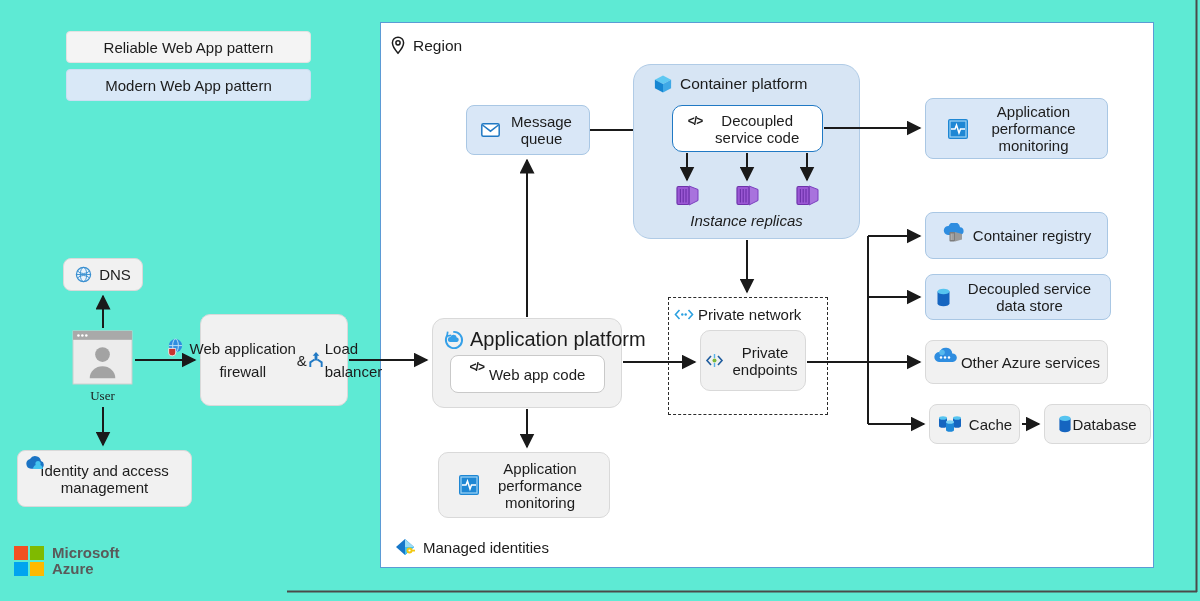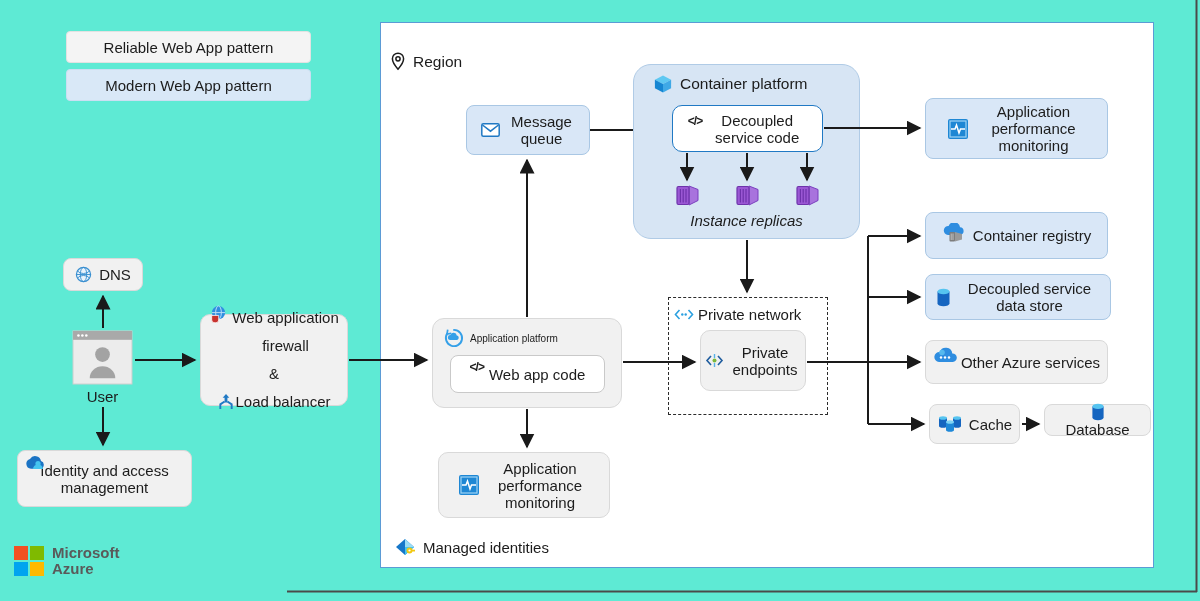--- a/index.html
+++ b/index.html
@@ -33,21 +33,21 @@
 <div id="canvas">
 
   <div class="tabbtn tab-gray" style="left:66px;top:31px;width:243px;height:30px;">
     <span>Reliable Web App pattern</span>
   </div>
   <div class="tabbtn tab-blue" style="left:66px;top:69px;width:243px;height:30px;">
     <span>Modern Web App pattern</span>
   </div>
 
   <div class="abs" style="left:380px;top:22px;width:774px;height:546px;border:1.5px solid #5b9bd5;background:#fff;"></div>
-  <div class="hdr" style="left:390px;top:52px;">
+  <div class="hdr" style="left:390px;top:36px;">
     <span>
       <svg width="16" height="19" viewBox="0 0 16 19">
           <path d="M8 1.2C4.9 1.2 2.4 3.7 2.4 6.8 2.4 10.8 8 17.2 8 17.2S13.6 10.8 13.6 6.8C13.6 3.7 11.1 1.2 8 1.2Z" fill="none" stroke="#1c1c1c" stroke-width="1.5"></path>
           <circle cx="8" cy="6.8" r="2.1" fill="none" stroke="#1c1c1c" stroke-width="1.5"></circle>
         </svg>
     </span>
     <span>Region</span>
   </div>
 
   <div class="node gray nodez" style="left:63px;top:258px;width:80px;height:33px;gap:7px;">
@@ -66,23 +66,23 @@
     <svg width="61" height="55" viewBox="0 0 62 56">
         <rect x="1" y="1" width="60" height="54" fill="#ececec" stroke="#cfcfcf"></rect>
         <rect x="1" y="1" width="60" height="9" fill="#a9a9a9"></rect>
         <circle cx="6.5" cy="5.5" r="1.3" fill="#fff"></circle>
         <circle cx="10.5" cy="5.5" r="1.3" fill="#fff"></circle>
         <circle cx="14.5" cy="5.5" r="1.3" fill="#fff"></circle>
         <circle cx="31" cy="25" r="7.5" fill="#a3a3a3"></circle>
         <path d="M18 49a13 12 0 0 1 26 0z" fill="#a3a3a3"></path>
       </svg>
   </div>
-  <div class="abs ctr nodez" style="left:72px;top:388px;width:61px;font-size:15px;">User</div>
-
-  <div class="node gray nodez" style="left:200px;top:314px;width:148px;height:92px;flex-direction:column;border-radius:10px;line-height:28px;">
+  <div class="abs ctr nodez" style="left:72px;top:388px;width:61px;font-size:13px;font-family:Liberation Serif, serif;">User</div>
+
+  <div class="node gray nodez" style="left:200px;top:314px;width:148px;height:92px;flex-direction:row;border-radius:10px;line-height:23px;">
     <div style="display:flex;align-items:flex-start;gap:4px;">
       <span style="margin-top:1px;">
         <svg width="19" height="19" viewBox="0 0 20 20">
             <circle cx="10" cy="8" r="7" fill="#2e8de0"></circle>
             <ellipse cx="10" cy="8" rx="3" ry="7" fill="none" stroke="#bfe0f7" stroke-width="1"></ellipse>
             <line x1="3" y1="8" x2="17" y2="8" stroke="#bfe0f7" stroke-width="1"></line>
             <path d="M2.8 11h7.4v4.8a3.7 3 0 0 1-7.4 0z" fill="#c8332f" stroke="#fff" stroke-width="0.8"></path>
           </svg>
       </span>
       <span class="ctr" style="width:108px;">Web application firewall</span>
@@ -104,21 +104,21 @@
       <svg width="20" height="18" viewBox="0 0 20 18">
           <path d="M4 3a6 6 0 0 1 11 2 4 4 0 0 1-1 7.8l-9 0a5 5 0 0 1-1-9.8" fill="#1b73c4"></path>
           <circle cx="12" cy="7.5" r="2.6" fill="#45c5f0"></circle>
           <path d="M7 13a5 4.5 0 0 1 10 0z" fill="#45c5f0"></path>
         </svg>
     </span>
     <span class="ctr" style="width:150px;">Identity and access management</span>
   </div>
 
   <div class="abs nodez gray" style="left:432px;top:318px;width:190px;height:90px;border-radius:12px;"></div>
-  <div class="hdr" style="left:444px;top:328px;font-size:10px;gap:6px;z-index:3;">
+  <div class="hdr" style="left:444px;top:328px;font-size:20px;gap:6px;z-index:3;">
     <span>
       <svg width="20" height="20" viewBox="0 0 21 21">
           <path d="M10.5 2a8.5 8.5 0 1 1-7.3 4.1" fill="none" stroke="#35a0e8" stroke-width="2" stroke-linecap="round"></path>
           <path d="M3.9 1.8 3.2 6.3l4.4-.7" fill="none" stroke="#35a0e8" stroke-width="1.8"></path>
           <path d="M6.5 12.5a2.6 2.6 0 0 1 .3-5.2 3.4 3.4 0 0 1 6.6.7 2.3 2.3 0 0 1 .4 4.5z" fill="#35a0e8"></path>
         </svg>
     </span>
     <span>Application platform</span>
   </div>
   <div class="codebox nodez" style="left:450px;top:355px;width:155px;height:38px;border:1px solid #c9c9c9;border-radius:8px;">
@@ -270,21 +270,21 @@
           <path d="M6 15a5 5 0 0 1 .7-10 6.5 6.5 0 0 1 12.6 1.5 4.2 4.2 0 0 1 .5 8.5z" fill="#2e8de0"></path>
           <circle cx="9" cy="5.5" r="2.8" fill="#55b9ee"></circle>
           <circle cx="8" cy="10.5" r="1.2" fill="#fff"></circle>
           <circle cx="12" cy="10.5" r="1.2" fill="#fff"></circle>
           <circle cx="16" cy="10.5" r="1.2" fill="#fff"></circle>
         </svg>
     </span>
     <span>Other Azure services</span>
   </div>
 
-  <div class="node gray nodez" style="left:1044px;top:404px;width:107px;height:32px;flex-direction:column;">
+  <div class="node gray nodez" style="left:1044px;top:404px;width:107px;height:40px;">
     <span>
       <svg width="14" height="18" viewBox="0 0 15 19">
           <path d="M1.5 3.5 13.5 3.5 13.5 15.5A6 2.8 0 0 1 1.5 15.5Z" fill="#1565c0"></path>
           <ellipse cx="7.5" cy="3.5" rx="6" ry="2.8" fill="#56c4f0"></ellipse>
         </svg>
     </span>
     <span>Database</span>
   </div>
 
   <div class="hdr" style="left:395px;top:538px;font-size:15px;z-index:3;justify-content:flex-end;">

